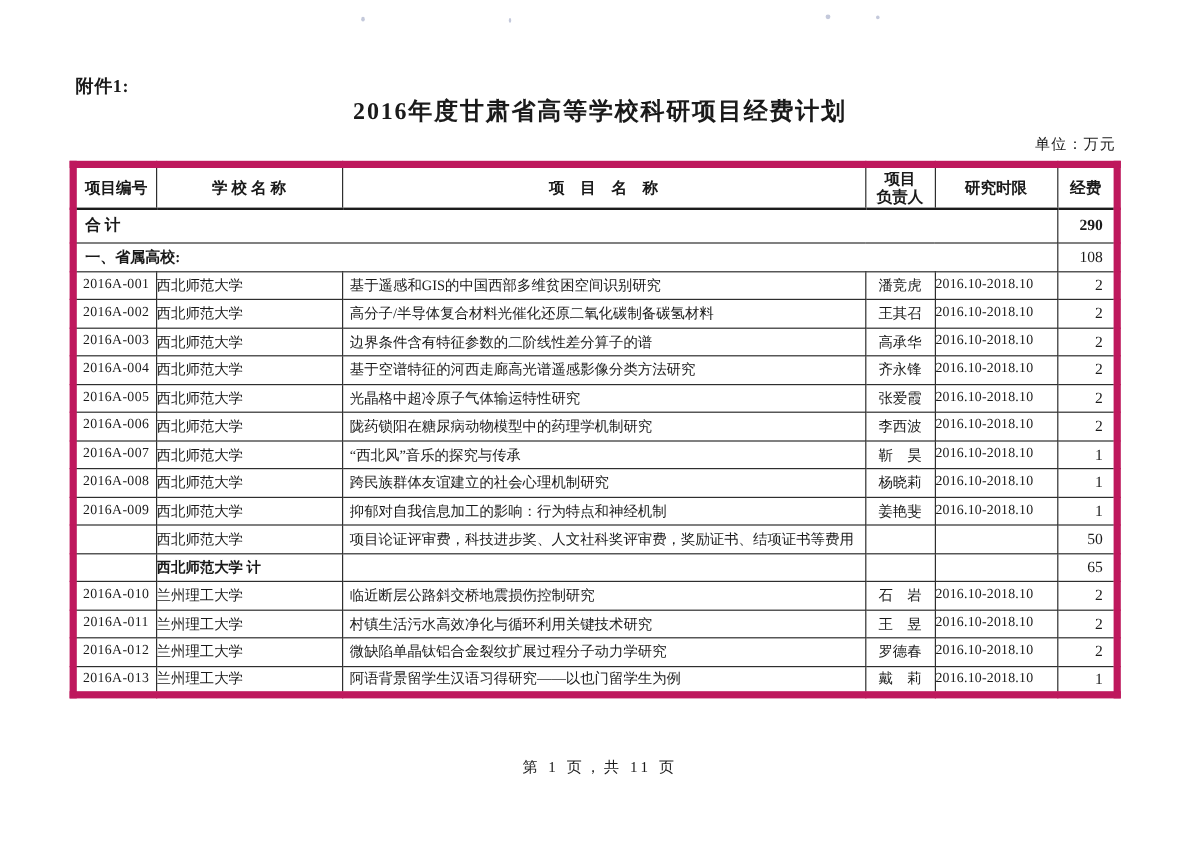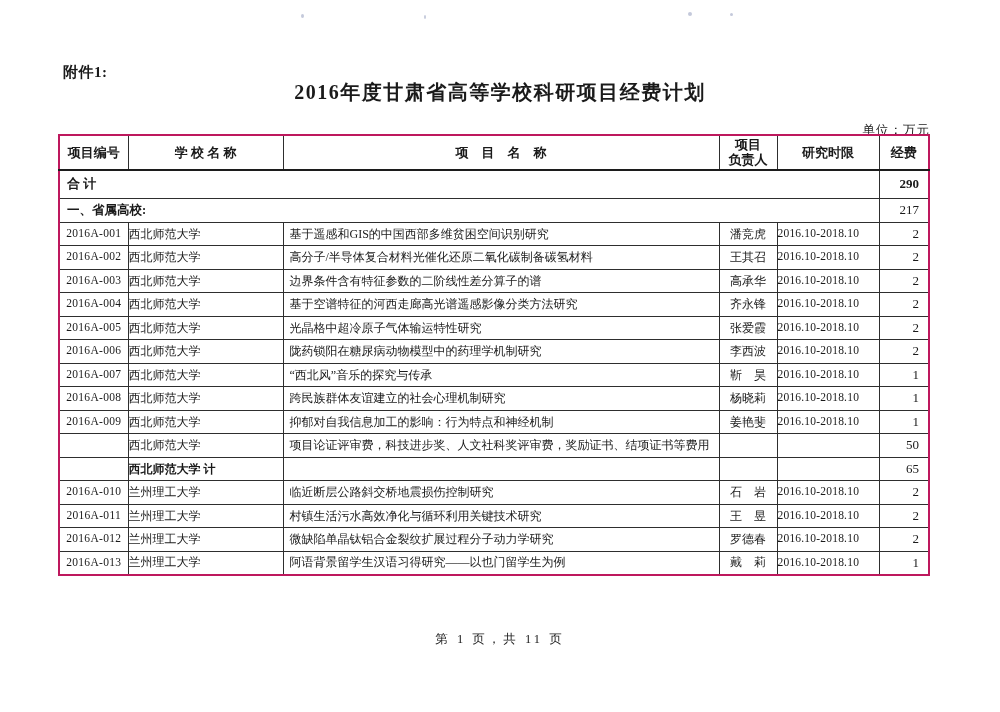--- a/index.html
+++ b/index.html
@@ -14,28 +14,28 @@
   .speckle{position:absolute;border-radius:50%;background:#8a93b8;opacity:.5;}
   #attachment{
     position:absolute;left:63px;top:47px;
     font-size:15px;font-weight:bold;letter-spacing:.5px;margin-top:16px;
   }
   #doc-title{
     position:absolute;left:0;width:1000px;top:79px;
     text-align:center;font-size:20px;font-weight:bold;letter-spacing:1.5px;
   }
   #unit-label{
-    position:absolute;right:70px;top:122px;
+    position:absolute;right:70px;top:112px;
     font-size:12.5px;letter-spacing:1px;margin-left:20px;
   }
   table{
     position:absolute;left:58px;top:134px;
     width:870px;
     border-collapse:collapse;table-layout:fixed;
-    border:2px solid #be185d;
+    border:6px solid #be185d;
   }
   col.c1{width:69px}
   col.c2{width:155px}
   col.c3{width:436px}
   col.c4{width:58px}
   col.c5{width:102px}
   col.c6{width:50px}
   th,td{
     border:1px solid #2e2e2e;
     padding:0;
@@ -105,21 +105,21 @@
       <th>经费</th>
     </tr>
   </thead>
   <tbody>
     <tr class="sum-row-1">
       <td class="sum-label" colspan="5">合 计</td>
       <td class="fund">290</td>
     </tr>
     <tr class="sum-row-2">
       <td class="sum-label" colspan="5">一、省属高校:</td>
-      <td class="fund">217</td>
+      <td class="fund">108</td>
     </tr>
   </tbody>
   <tbody class="data" id="rows-body">
   <tr>
     <td class="no">2016A-001</td>
     <td class="school">西北师范大学</td>
     <td class="project">基于遥感和GIS的中国西部多维贫困空间识别研究</td>
     <td class="leader">潘竞虎</td>
     <td class="period">2016.10-2018.10</td>
     <td class="fund">2</td>

